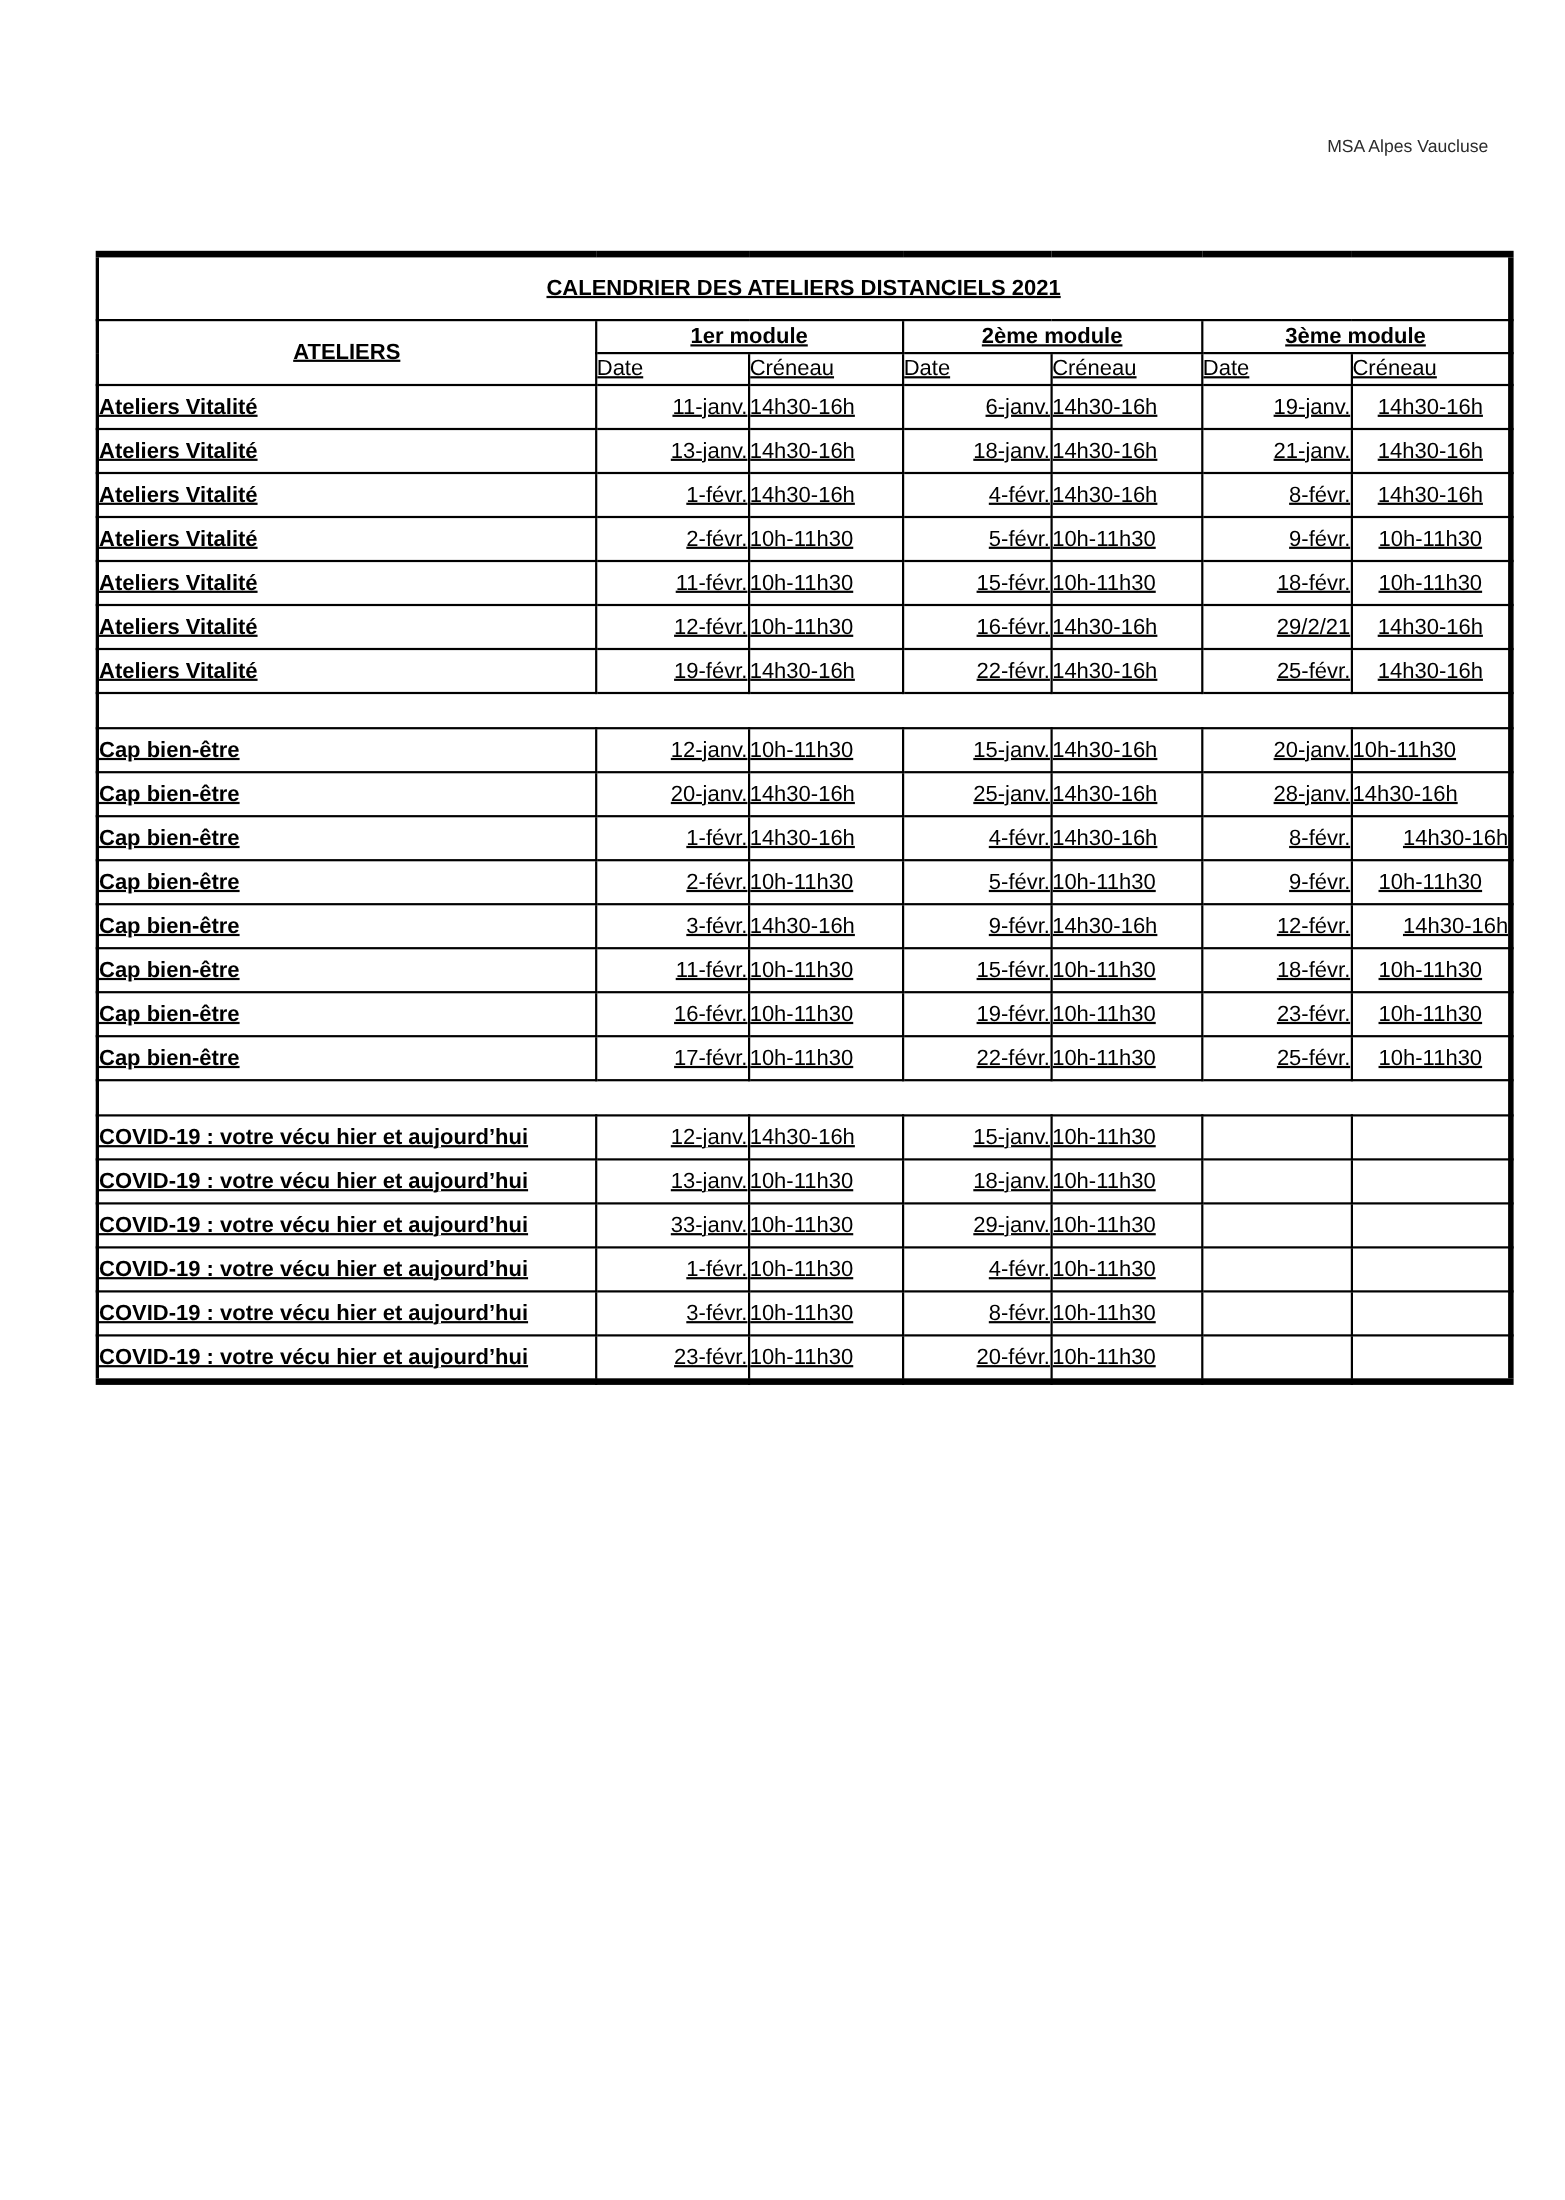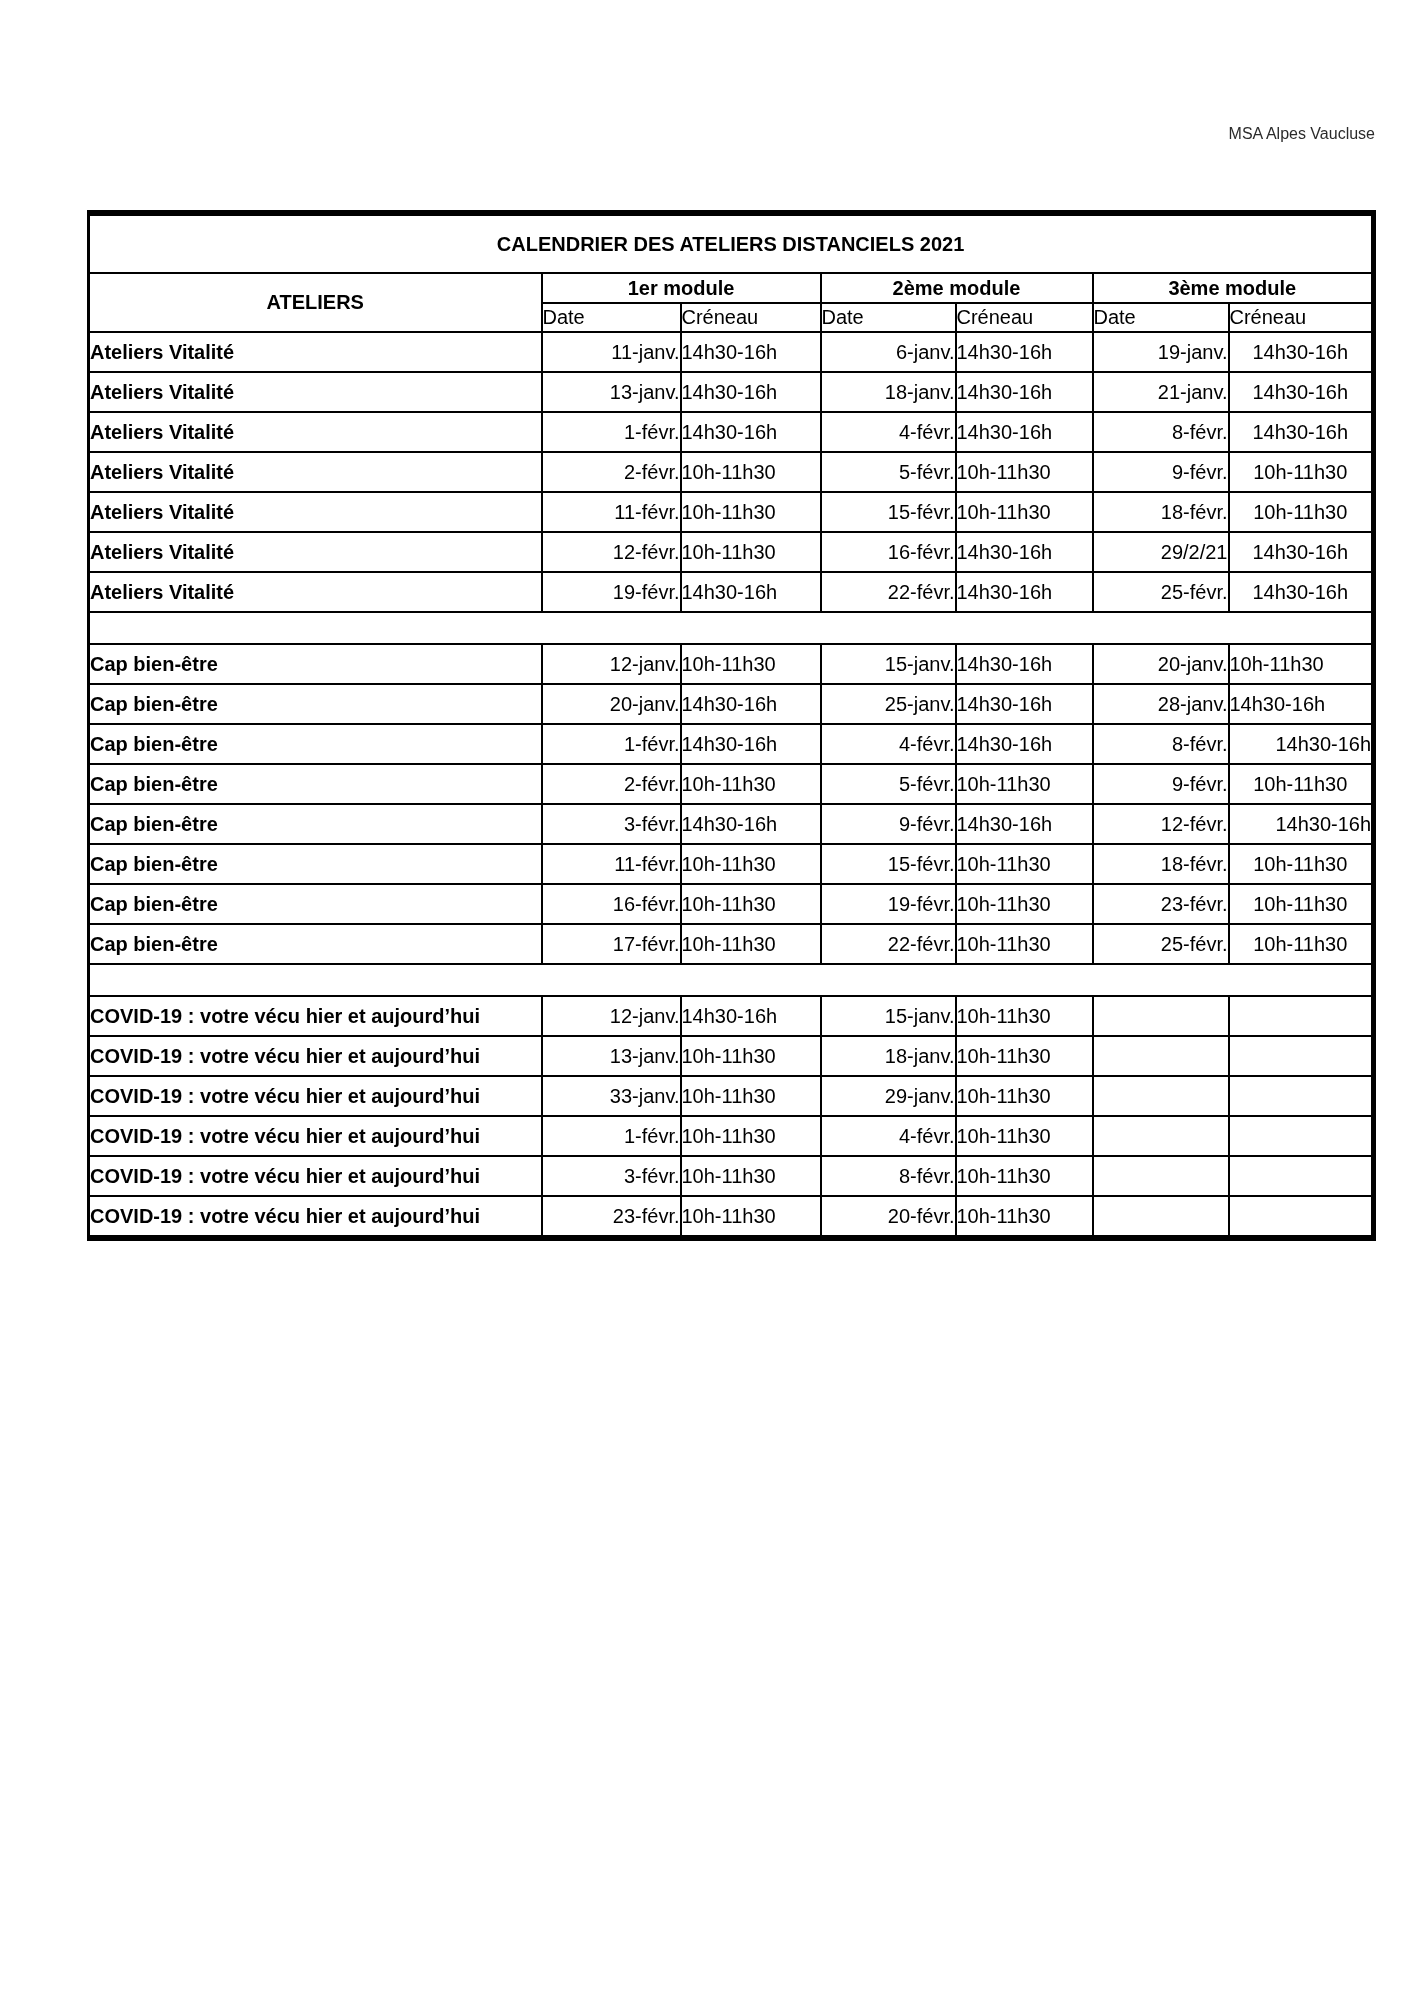--- a/index.html
+++ b/index.html
@@ -3,25 +3,25 @@
 <meta charset="utf-8">
 <style>
   html,body{margin:0;padding:0;}
   body{
     width:1423px;height:2000px;position:relative;
     background:#ffffff;
     font-family:"Liberation Sans",sans-serif;
     color:#000;
   }
   .credit{
-    position:absolute;top:125px;right:48px;
+    position:absolute;top:125px;right:70px;
     font-size:16px;color:#2b2b2b;
   }
   .table-wrap{
-    position:absolute;left:87px;top:210px;width:1291px;
+    position:absolute;left:87px;top:228px;width:1291px;text-decoration:underline;
   }
   table.cal{
     border-collapse:collapse;table-layout:fixed;width:1285px;
     border-top:6px solid #000;
     border-bottom:6px solid #000;
     border-left:3px solid #000;
     border-right:5px solid #000;
   }
   table.cal td{
     border:2px solid #000;

